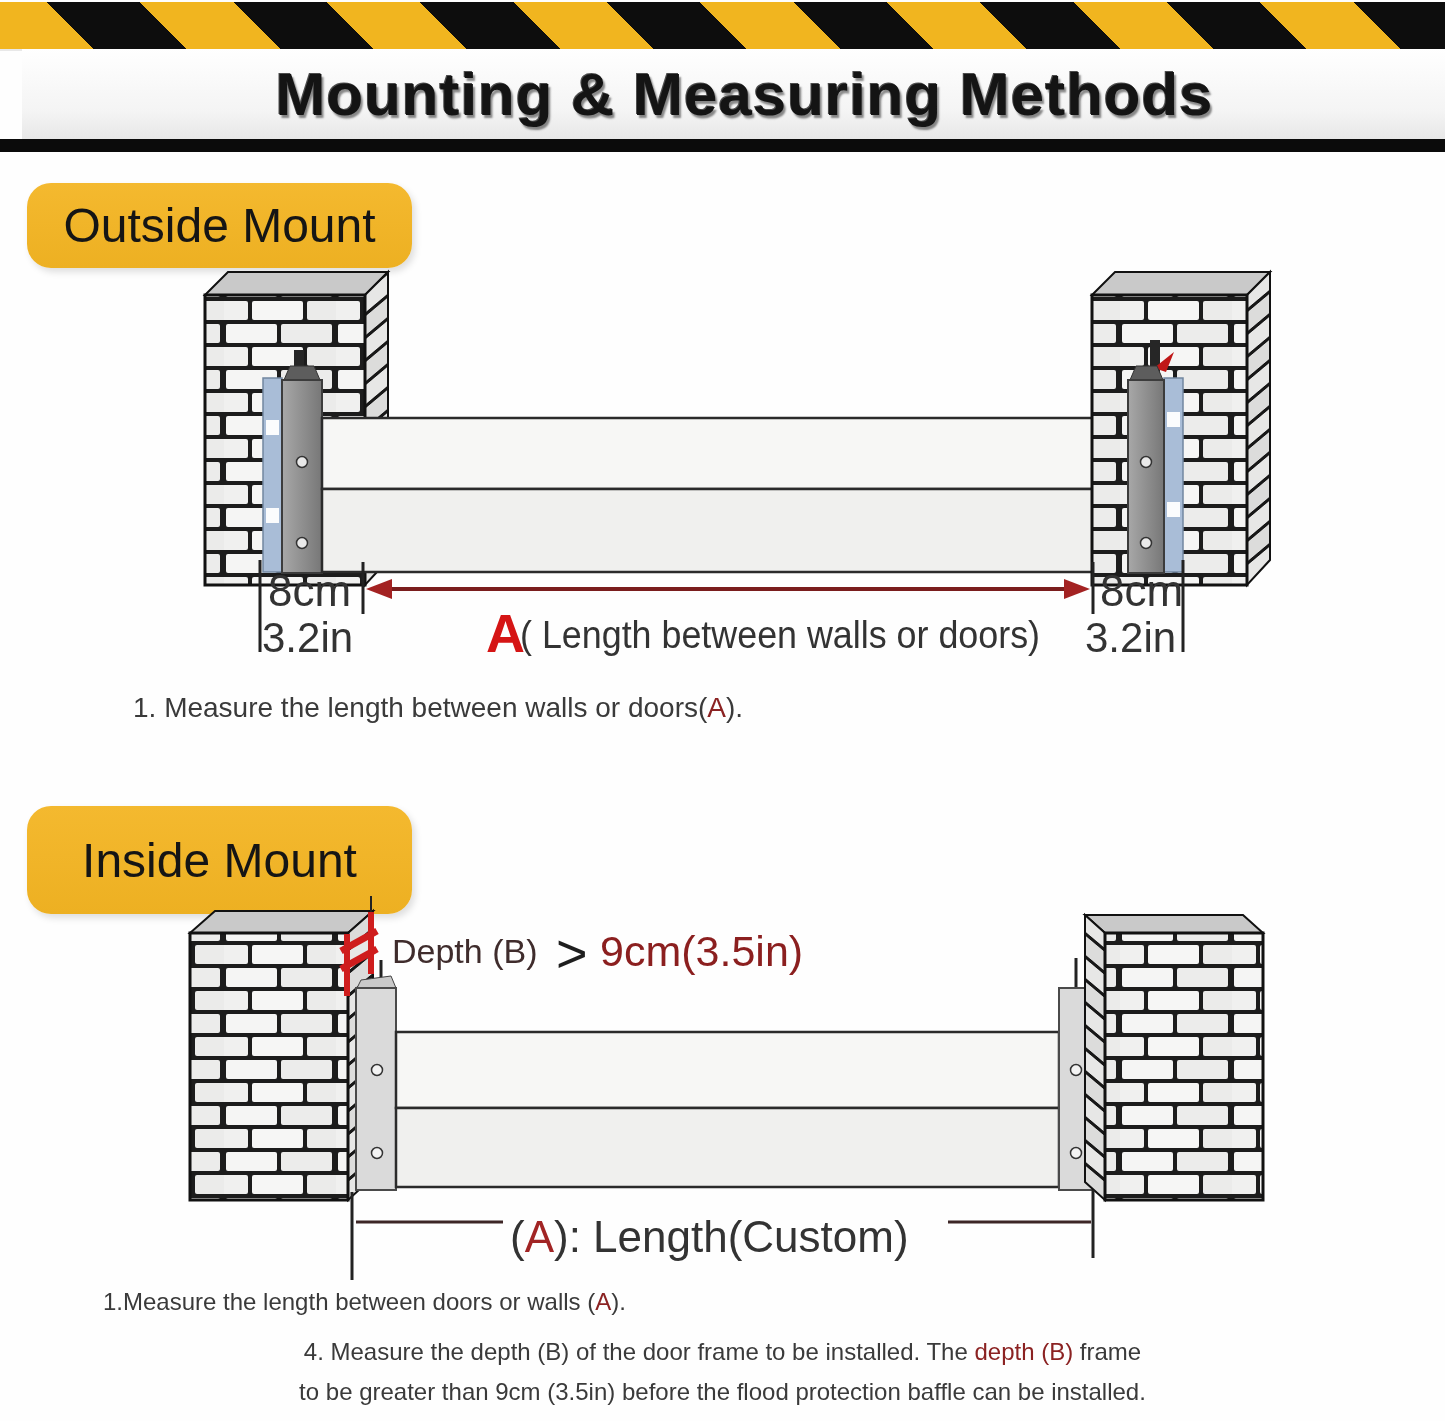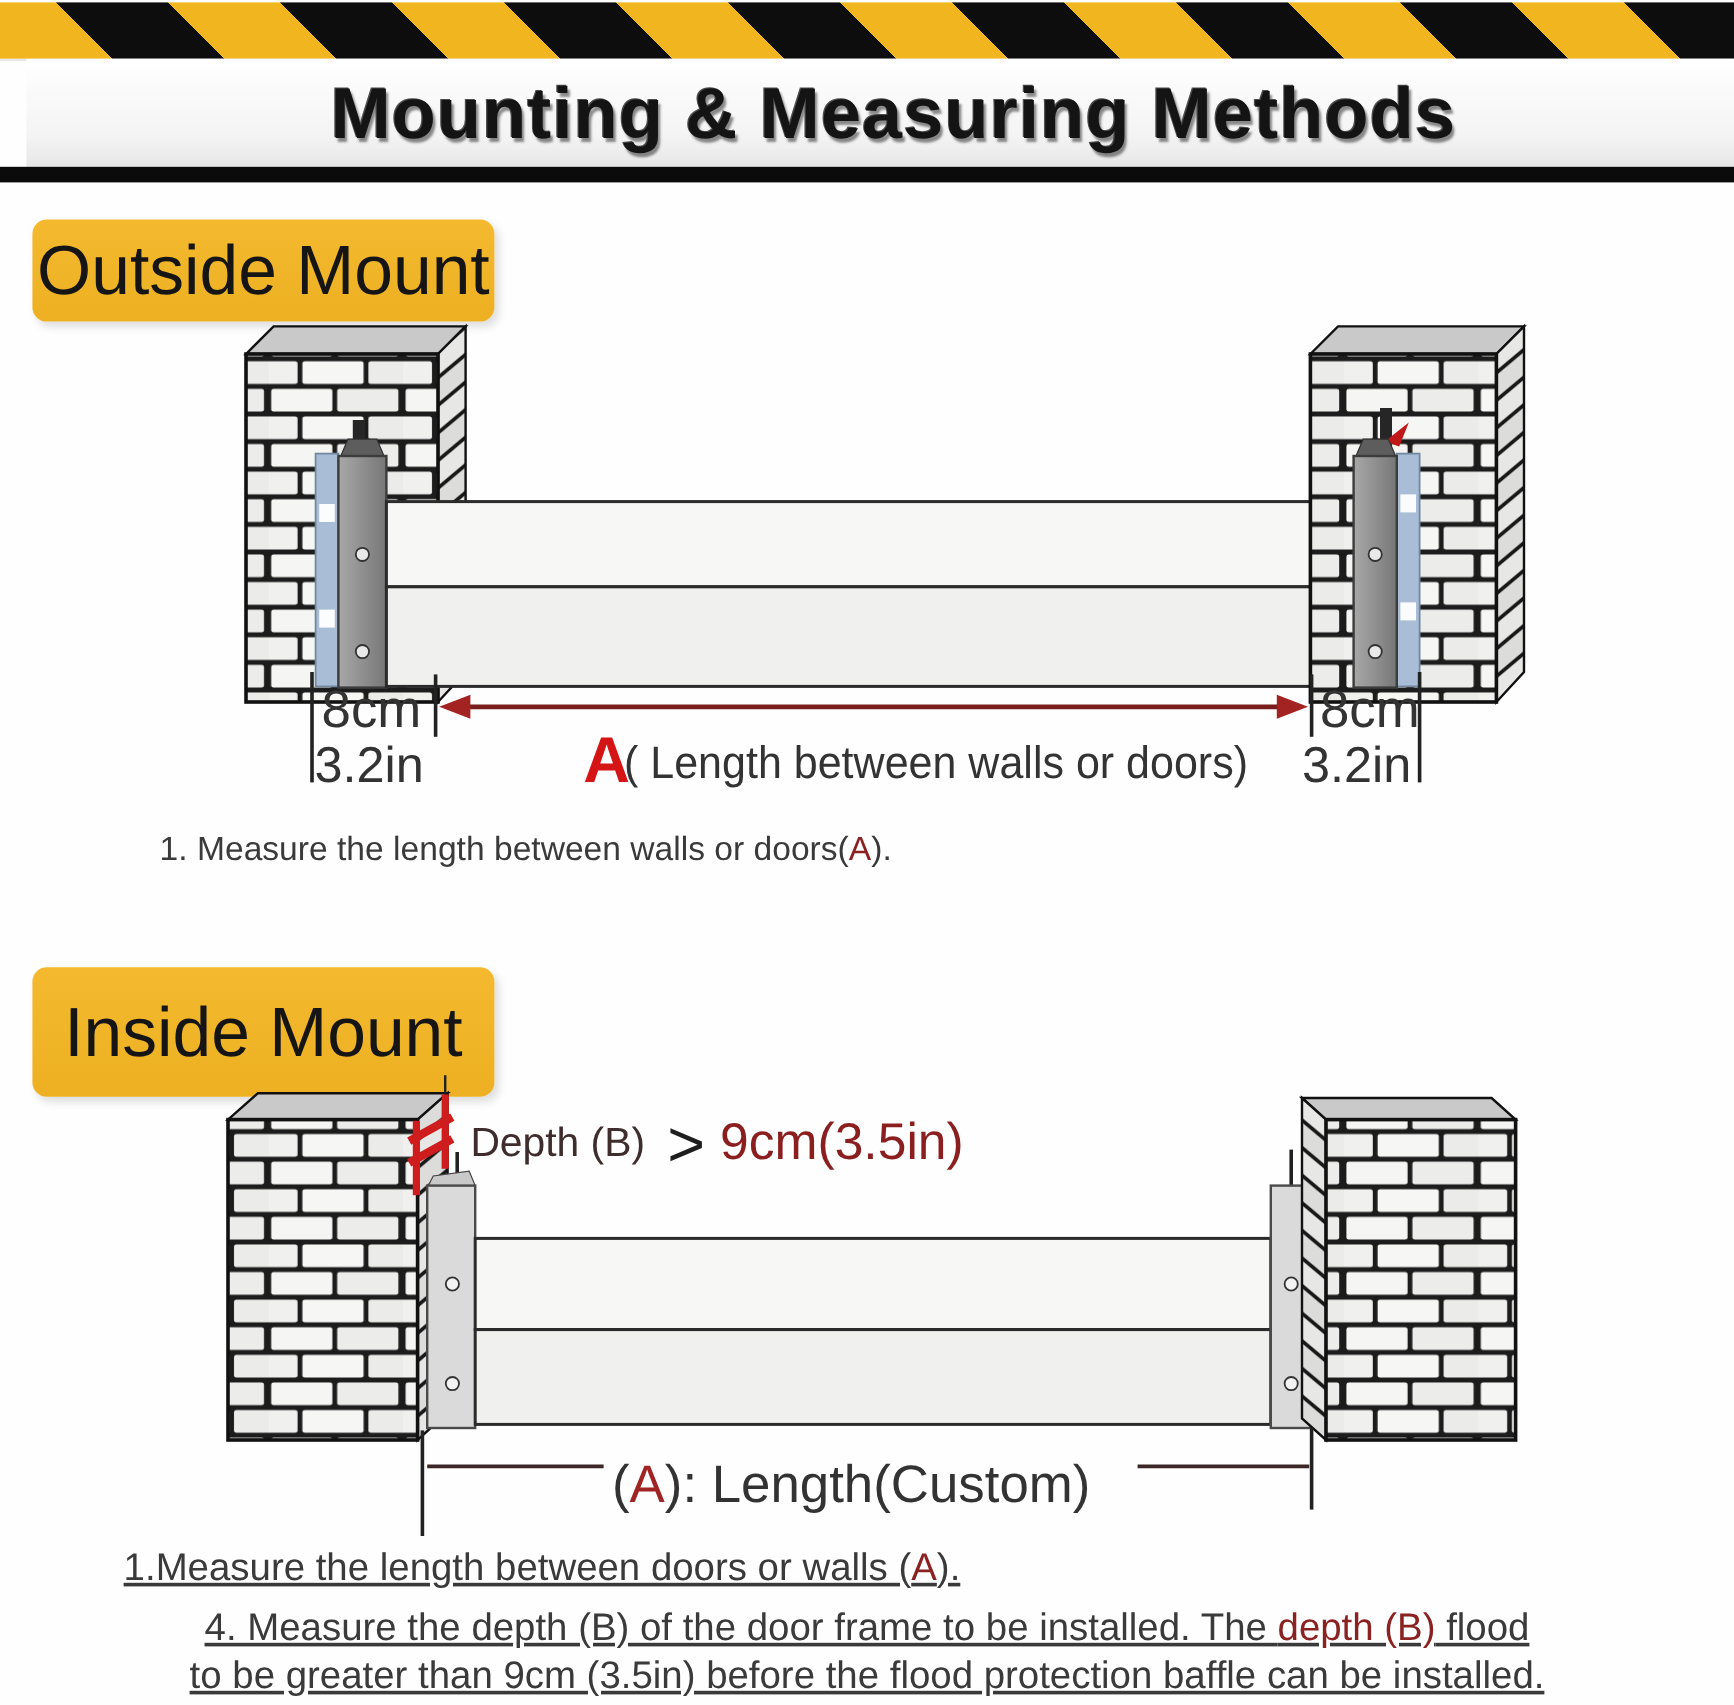--- a/index.html
+++ b/index.html
@@ -10,30 +10,30 @@
   .tape{top:2px;left:0;width:100%;height:47px;
         background:repeating-linear-gradient(45deg,#f1b51f 0 66px,#0d0d0d 66px 132px);
         border-bottom:2px solid #e8e8e8;}
   .title-band{top:49px;left:0;width:100%;height:90px;
         background:linear-gradient(#ffffff 0%,#f4f4f4 70%,#e7e7e7 100%);
         display:flex;align-items:center;justify-content:center;margin-left:22px;}
   .page-title{font-size:60px;font-weight:800;color:#141414;letter-spacing:1px;
         text-shadow:-1px -1px 0 #4d4d4d, 2px 3px 2px rgba(0,0,0,.45);}
   .black-bar{top:139px;left:0;width:100%;height:13px;background:#0b0b0b;}
   
-  .pill{background:linear-gradient(#f4b92f,#edb022);border-radius:12px;color:#151515;
-        display:flex;align-items:center;justify-content:center;font-size:58px;
+  .pill{background:linear-gradient(#f4b92f,#edb022);border-radius:24px;color:#151515;
+        display:flex;align-items:center;justify-content:center;font-size:48px;
         box-shadow:3px 4px 7px rgba(0,0,0,.13);}
   .pill-1{left:27px;top:183px;width:385px;height:85px;}
   .pill-2{left:27px;top:806px;width:385px;height:108px;}
   
   .instr{color:#3a3a3a;white-space:nowrap;}
   .instr .hl{color:#8b2222;}
   .instr-top{font-size:28px;left:133px;}
-  .instr-bot{font-size:32px;text-decoration:underline;}
+  .instr-bot{font-size:24px;}
   .center-line{left:0;width:100%;text-align:center;}
   svg text{font-family:"Liberation Sans",sans-serif;}
 </style>
 </head>
 <body>
 
 <div class="page">
 
   <div class="abs tape"></div>
   <div class="abs title-band">
@@ -205,19 +205,19 @@
     <text x="556" y="972" font-size="54" fill="#1e1e1e">&gt;</text>
     <text x="600" y="966" font-size="43" fill="#8b1f1f">9cm(3.5in)</text>
 
     <text x="510" y="1252" font-size="44"><tspan fill="#333">(</tspan><tspan fill="#a12424">A</tspan><tspan fill="#333">): Length(Custom)</tspan></text>
   </svg>
 
   <div class="abs instr instr-bot" style="left:103px;top:1288px">
     <span>1.Measure the length between doors or walls (</span><span class="hl">A</span><span>).</span>
   </div>
   <div class="abs instr instr-bot center-line" style="top:1338px">
-    <span>4. Measure the depth (B) of the door frame to be installed. The </span><span class="hl">depth (B)</span><span> flood</span>
+    <span>4. Measure the depth (B) of the door frame to be installed. The </span><span class="hl">depth (B)</span><span> frame</span>
   </div>
   <div class="abs instr instr-bot center-line" style="top:1378px">
     <span>to be greater than 9cm (3.5in) before the flood protection baffle can be installed.</span>
   </div>
 
 </div>
 
 </body></html>

